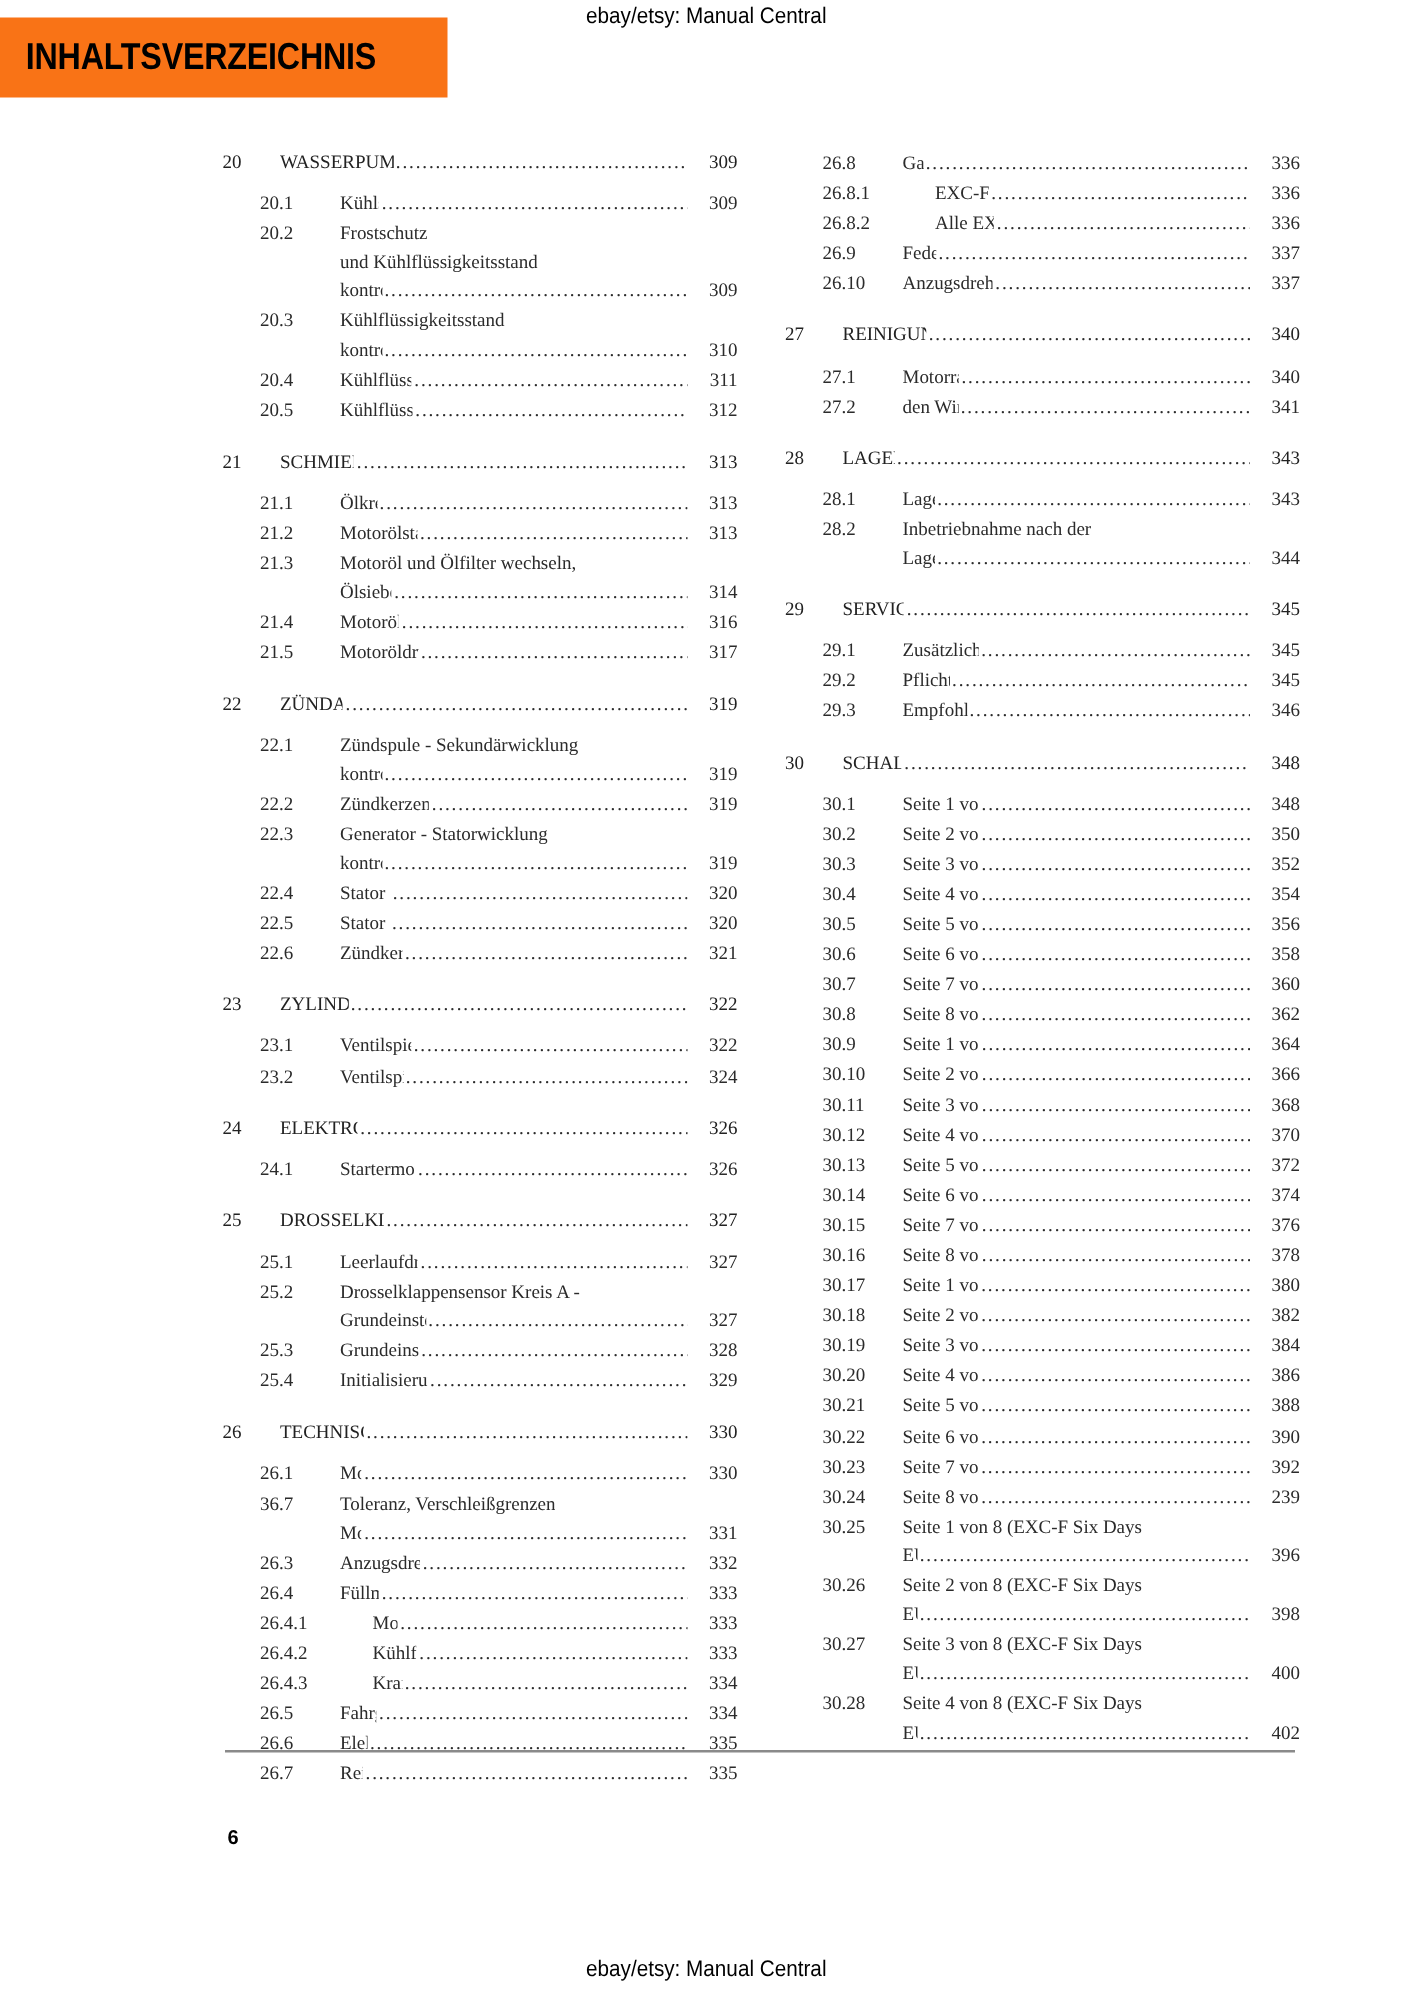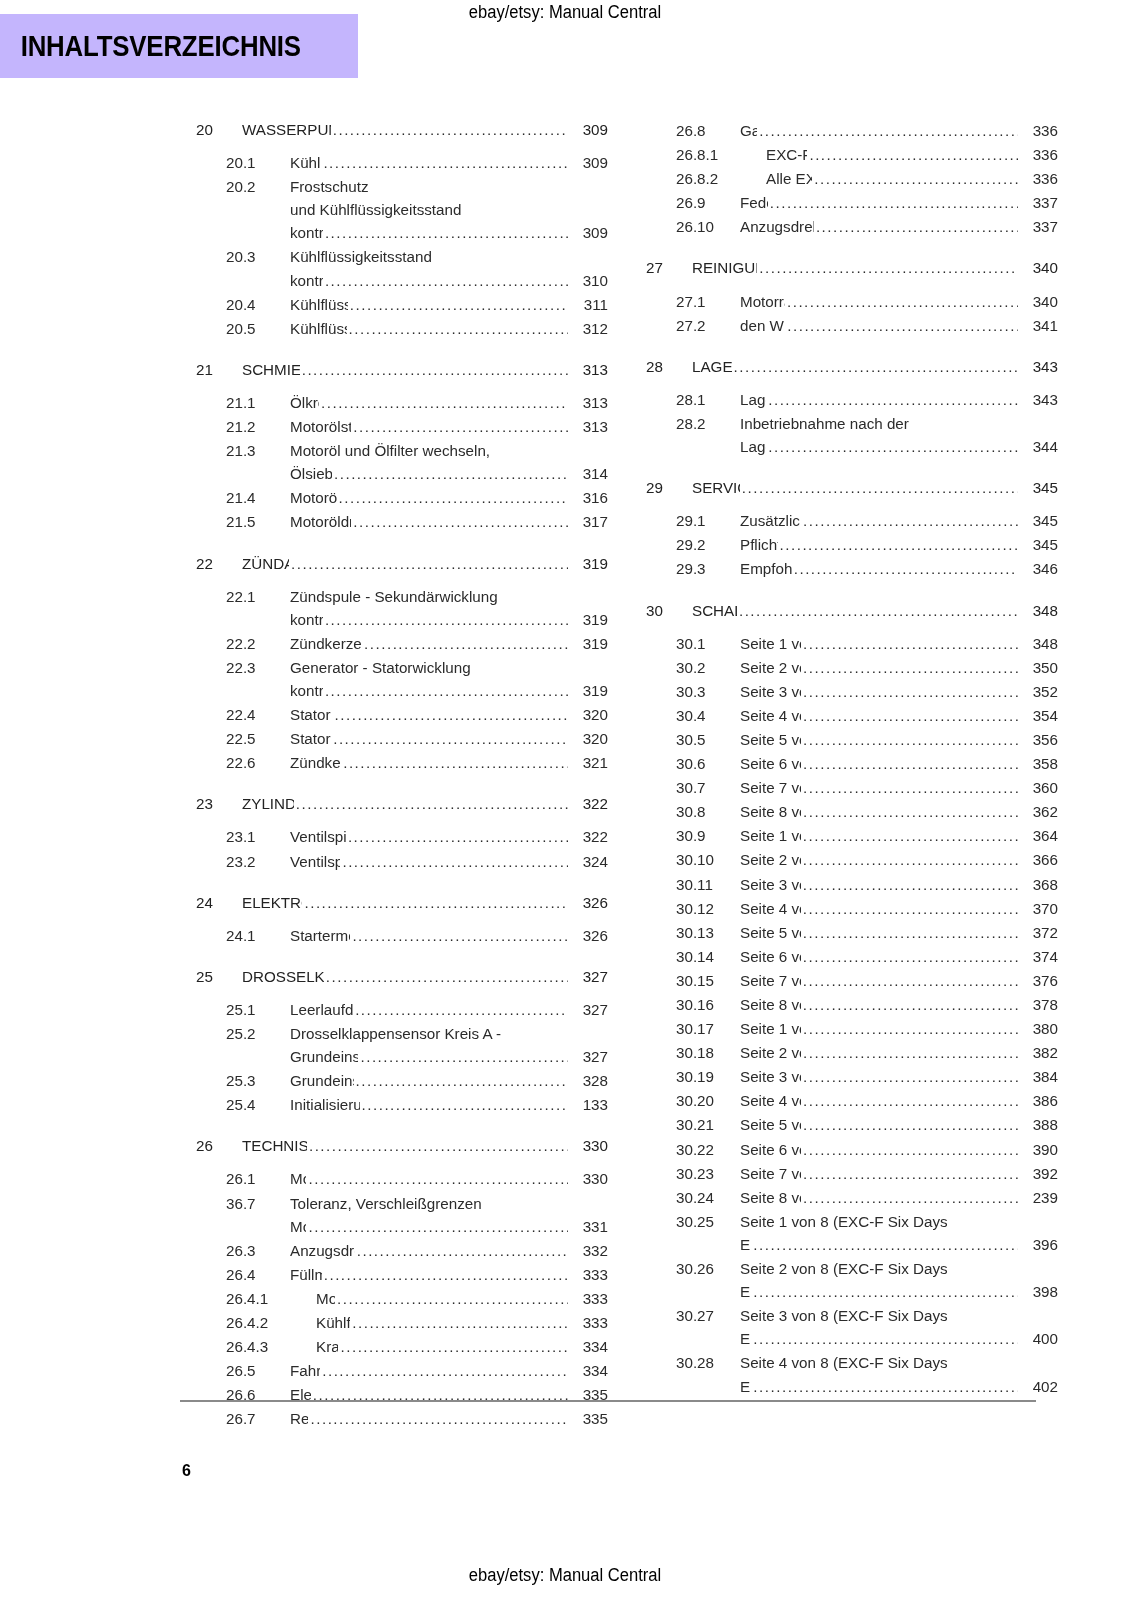--- a/index.html
+++ b/index.html
@@ -16,21 +16,21 @@
     overflow: hidden;
   }
 
   
   .hdr-bar {
     position: absolute;
     left: 0;
     top: 14px;
     width: 358px;
     height: 64px;
-    background: #c4b5fd;
+    background: #f97316;
     display: flex;
     align-items: center;
   }
   .hdr-title {
     font-family: "Liberation Sans", sans-serif;
     font-weight: 700;
     font-size: 30px;
     letter-spacing: -0.2px;
     color: #000000;
     padding-left: 24px;
@@ -55,25 +55,26 @@
     width: 1130px;
     text-align: center;
     font-size: 18px;
     color: #000000;
     transform: scaleX(0.92);
   }
 
   
   .toc {
     position: absolute;
-    left: 196px;
+    left: 178px;
     top: 118px;
     width: 862px;
     display: flex;
     gap: 38px;
+    font-family: Liberation Serif, serif;
   }
   .col {
     width: 412px;
   }
 
   
   .entry {
     display: flex;
     align-items: baseline;
     font-size: 15.2px;
@@ -471,21 +472,21 @@
             <span class="pg">328</span>
           </div>
         </div>
       </div>
       <div class="entry lvl2">
         <div class="num">25.4</div>
         <div class="body">
           <div class="line">
             <span class="title">Initialisierungslauf durchführen</span>
             <span class="leader"></span>
-            <span class="pg">133</span>
+            <span class="pg">329</span>
           </div>
         </div>
       </div>
       <div class="entry lvl1">
         <div class="num">26</div>
         <div class="body">
           <div class="line">
             <span class="title">TECHNISCHE DATEN</span>
             <span class="leader"></span>
             <span class="pg">330</span>

